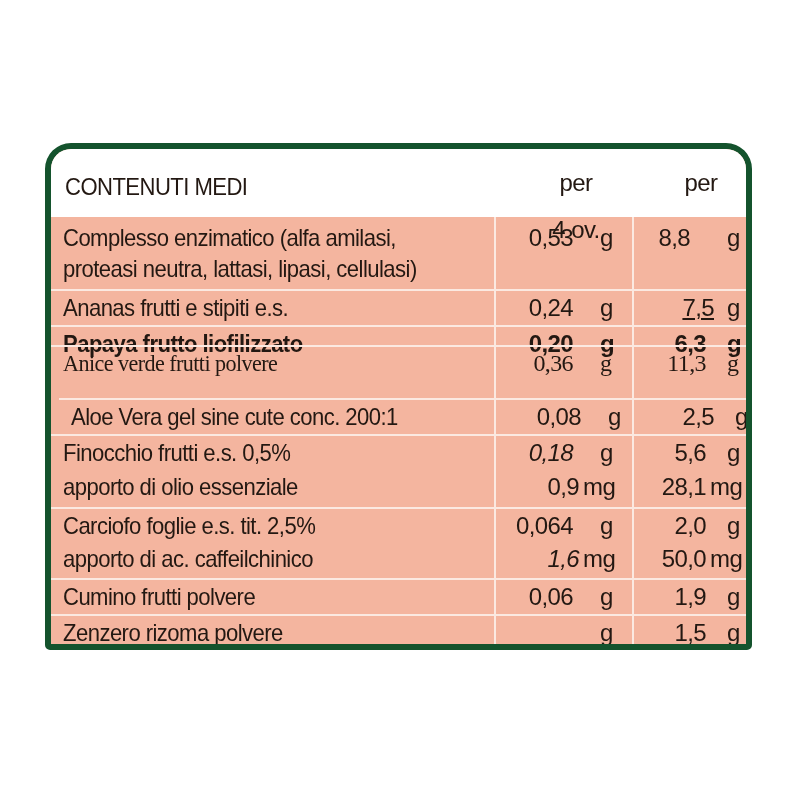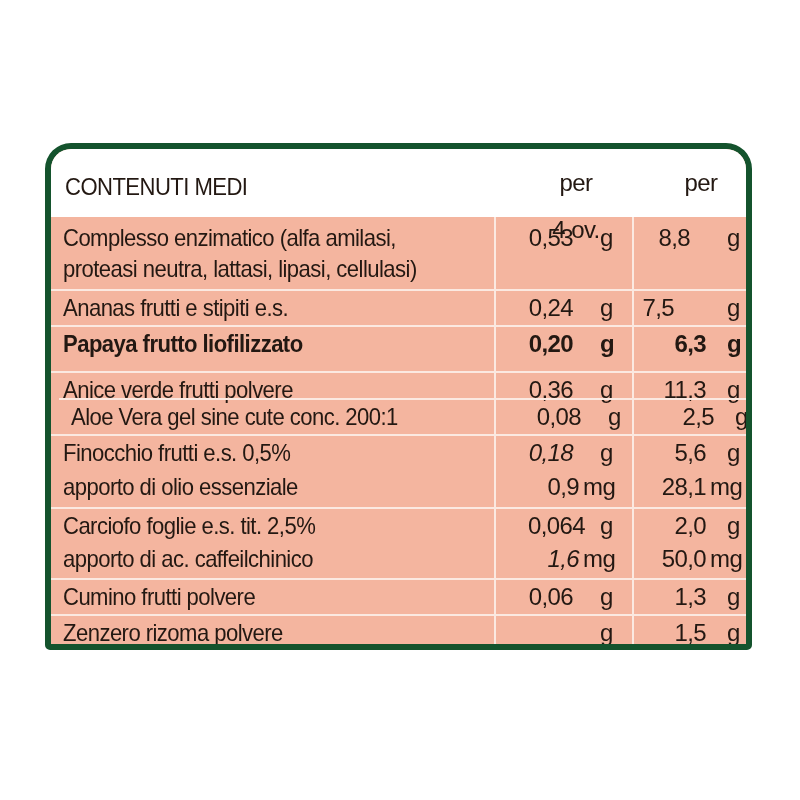--- a/index.html
+++ b/index.html
@@ -118,33 +118,33 @@
     <div class="num" style="top:4px; left:450px; width:72px;">0,53</div>
     <div class="u" style="top:4px; left:549px;">g</div>
     <div class="num" style="top:4px; left:585px; width:54px;">8,8</div>
     <div class="u" style="top:4px; left:676px;">g</div>
   </div>
 
   <div class="row" style="top:140px; height:36px;">
     <div class="cell name" style="top:0px;">Ananas frutti e stipiti e.s.</div>
     <div class="num" style="left:450px; width:72px;">0,24</div>
     <div class="u" style="left:549px;">g</div>
-    <div class="num" style="left:553px; width:70px;">7,5</div>
+    <div class="num" style="left:593px; width:70px;text-decoration:underline;">7,5</div>
     <div class="u" style="left:676px;">g</div>
   </div>
 
   <div class="row" style="top:176px; height:36px;font-weight:bold;">
     <div class="cell name">Papaya frutto liofilizzato</div>
     <div class="num" style="left:450px; width:72px;">0,20</div>
     <div class="u" style="left:549px;">g</div>
     <div class="num" style="left:585px; width:70px;">6,3</div>
     <div class="u" style="left:676px;">g</div>
   </div>
 
-  <div class="row" style="top:222px; height:37px;">
+  <div class="row" style="top:196px; height:37px;font-family:Liberation Serif, serif;">
     <div class="cell name">Anice verde frutti polvere</div>
     <div class="num" style="left:450px; width:72px;">0,36</div>
     <div class="u" style="left:549px;">g</div>
     <div class="num" style="left:585px; width:70px;">11,3</div>
     <div class="u" style="left:676px;">g</div>
   </div>
 
   <div class="row" style="top:249px; height:36px;margin-left:8px;">
     <div class="cell name">Aloe Vera gel sine cute conc. 200:1</div>
     <div class="num" style="left:450px; width:72px;">0,08</div>
@@ -162,35 +162,35 @@
     <div class="u" style="top:34px; left:532px;">mg</div>
     <div class="num" style="top:0px; left:585px; width:70px;">5,6</div>
     <div class="u" style="top:0px; left:676px;">g</div>
     <div class="num" style="top:34px; left:585px; width:70px;">28,1</div>
     <div class="u" style="top:34px; left:659px;">mg</div>
   </div>
 
   <div class="row" style="top:358px; height:71px;">
     <div class="cell name" style="top:0px;">Carciofo foglie e.s. tit. 2,5%</div>
     <div class="cell name" style="top:33px;">apporto di ac. caffeilchinico</div>
-    <div class="num" style="top:0px; left:452px; width:82px;">0,064</div>
+    <div class="num" style="top:0px; left:440px; width:82px;">0,064</div>
     <div class="u" style="top:0px; left:549px;">g</div>
     <div class="num" style="top:33px; left:450px; width:78px;font-style:italic;">1,6</div>
     <div class="u" style="top:33px; left:532px;">mg</div>
     <div class="num" style="top:0px; left:585px; width:70px;">2,0</div>
     <div class="u" style="top:0px; left:676px;">g</div>
     <div class="num" style="top:33px; left:585px; width:70px;">50,0</div>
     <div class="u" style="top:33px; left:659px;">mg</div>
   </div>
 
   <div class="row" style="top:429px; height:36px;">
     <div class="cell name">Cumino frutti polvere</div>
     <div class="num" style="left:450px; width:72px;">0,06</div>
     <div class="u" style="left:549px;">g</div>
-    <div class="num" style="left:585px; width:70px;">1,3</div>
+    <div class="num" style="left:585px; width:70px;">1,9</div>
     <div class="u" style="left:676px;">g</div>
   </div>
 
   <div class="row" style="top:465px; height:42px;">
     <div class="cell name">Zenzero rizoma polvere</div>
     <div class="u" style="left:549px;">g</div>
     <div class="num" style="left:585px; width:70px;">1,5</div>
     <div class="u" style="left:676px;">g</div>
   </div>
 

